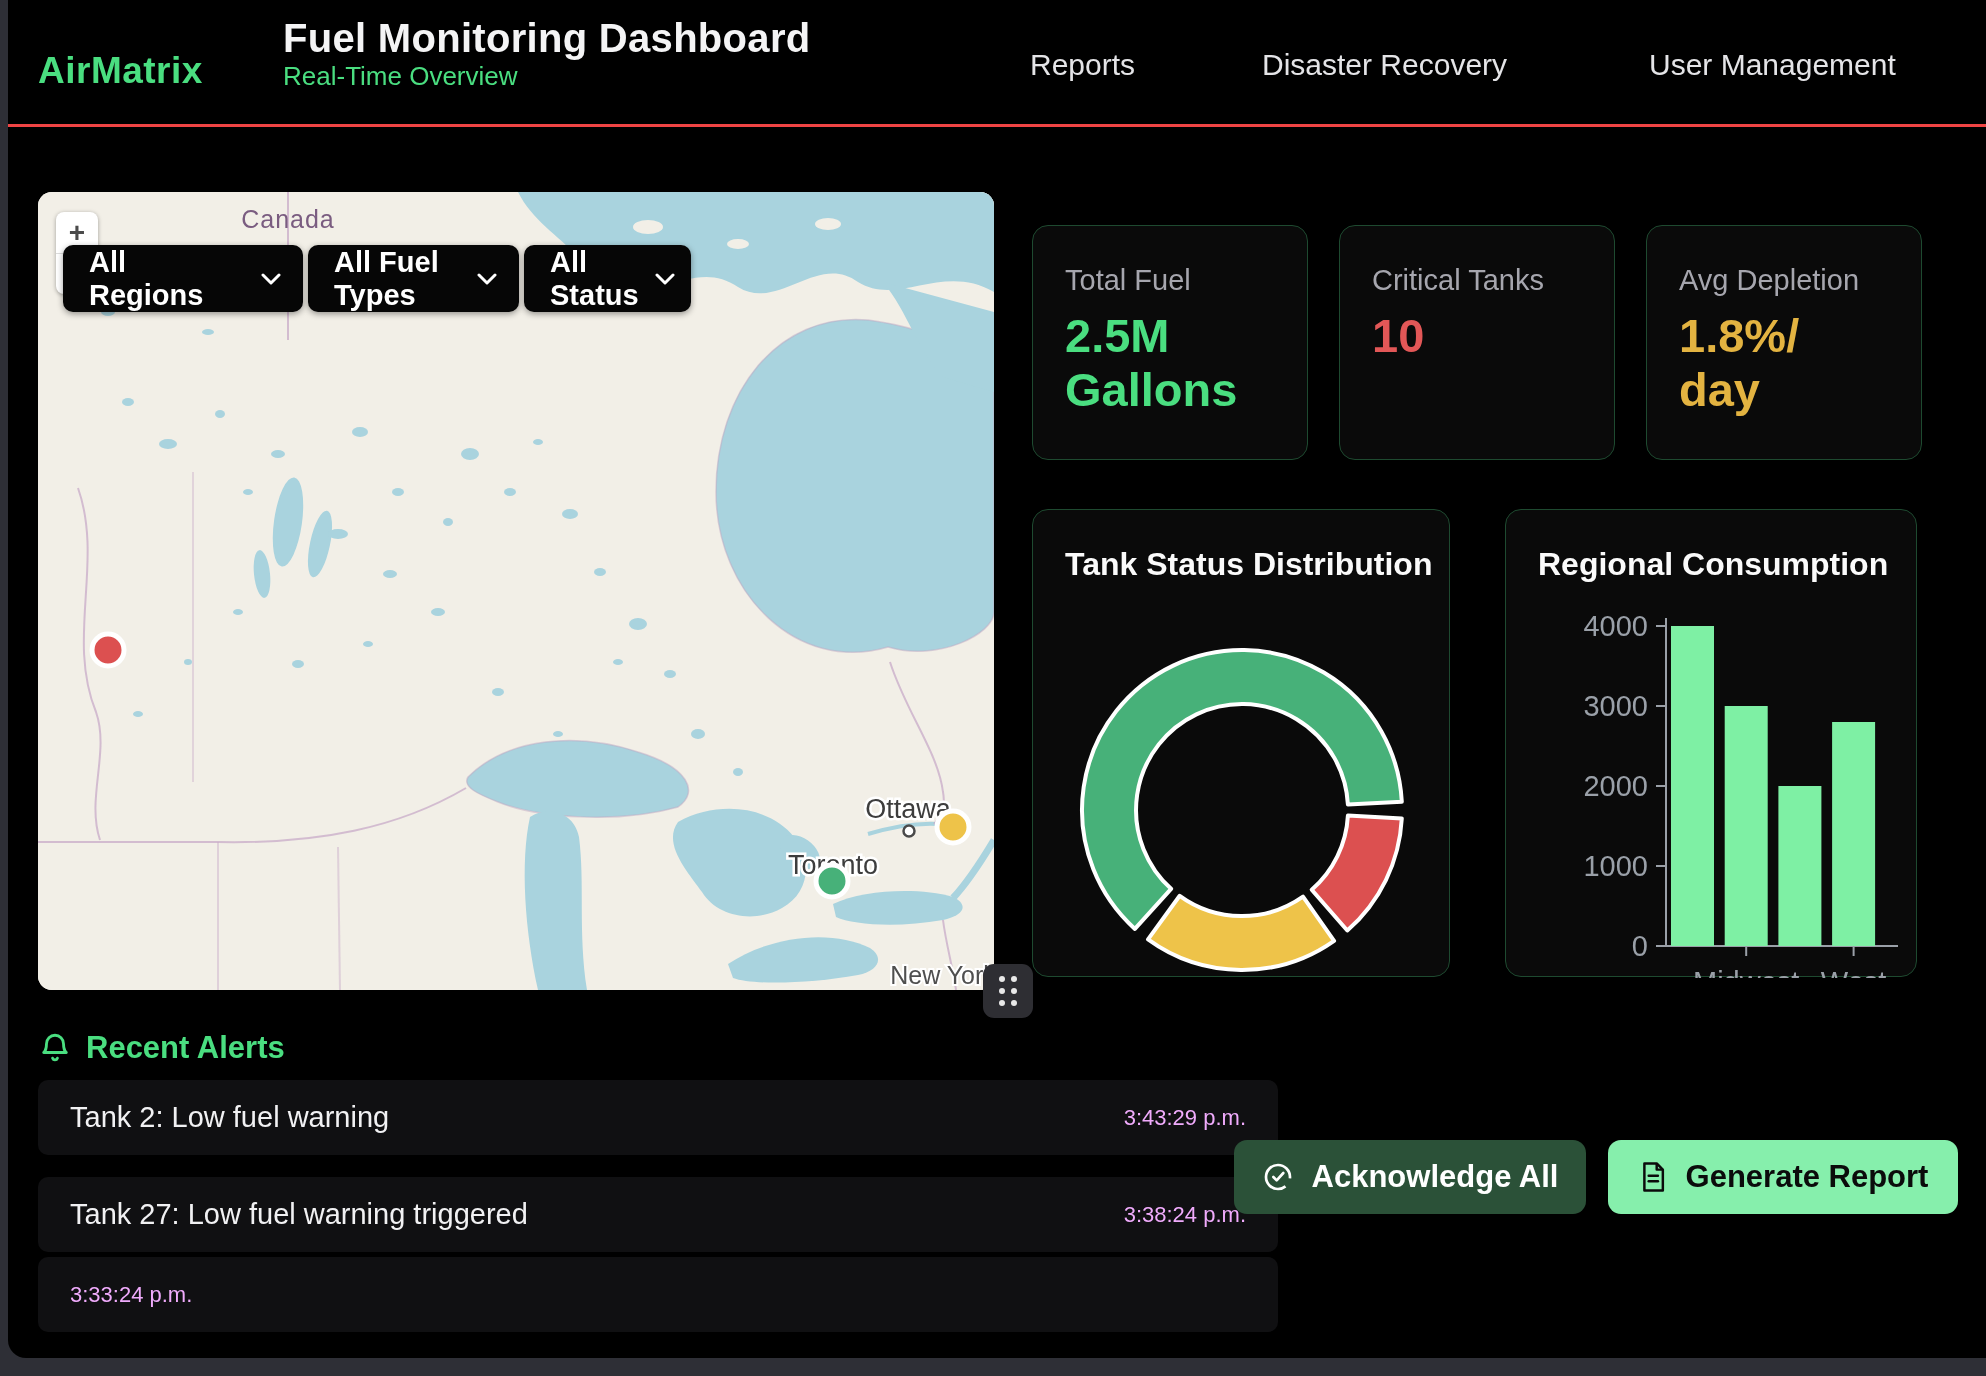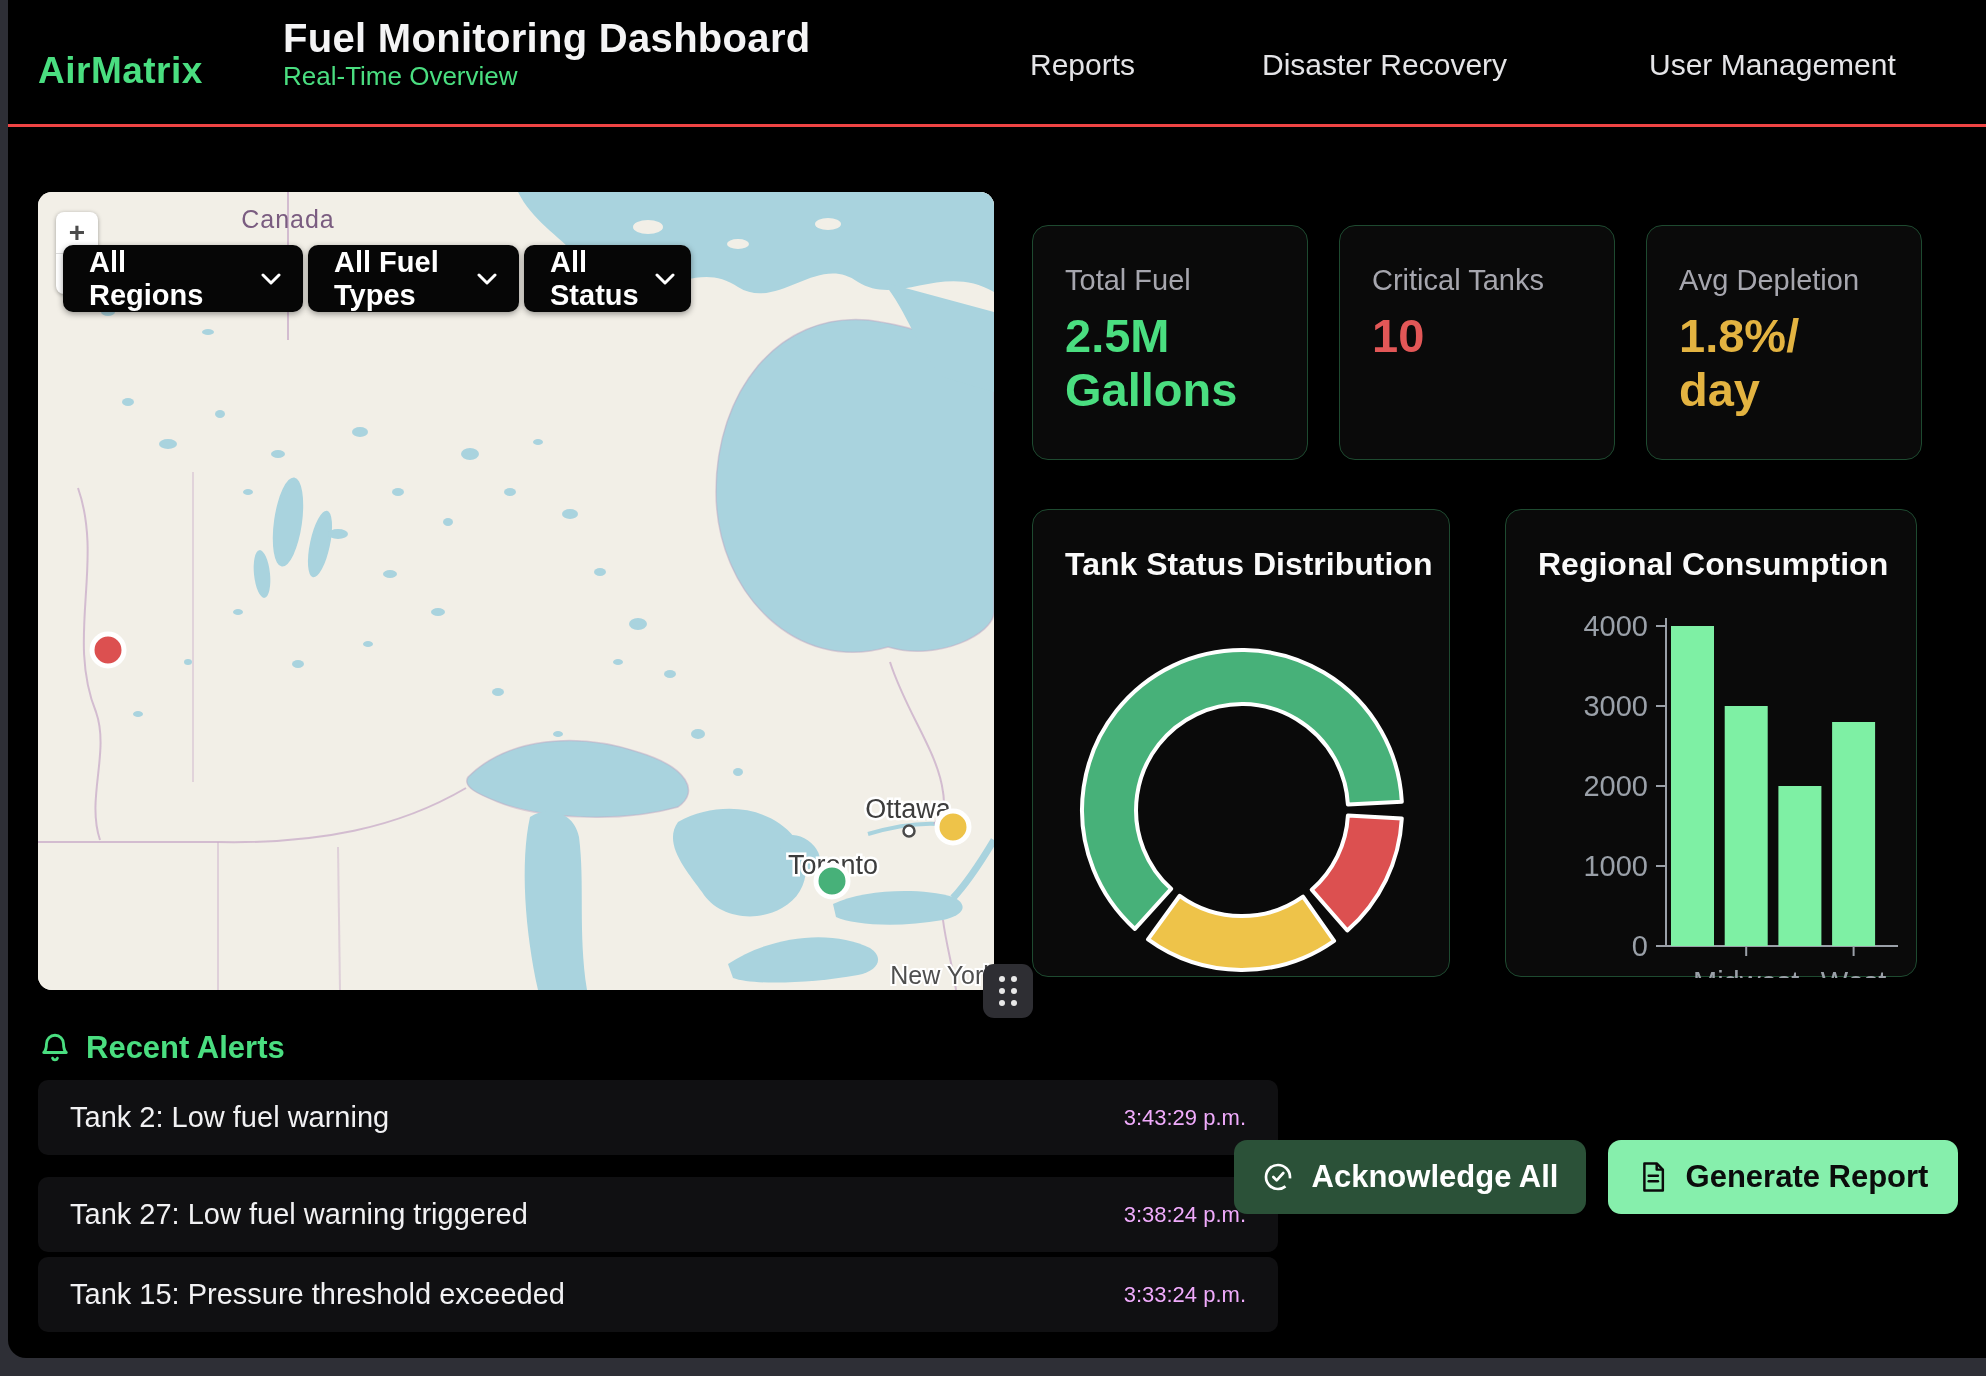--- a/index.html
+++ b/index.html
@@ -257,21 +257,20 @@
 
     <div class="alert-row row-1">
       <span class="alert-text">Tank 2: Low fuel warning</span>
       <span class="alert-time">3:43:29 p.m.</span>
     </div>
     <div class="alert-row row-2">
       <span class="alert-text">Tank 27: Low fuel warning triggered</span>
       <span class="alert-time">3:38:24 p.m.</span>
     </div>
     <div class="alert-row row-3">
-      <span class="alert-text">Tank 15: Pressure threshold exceeded</span>
       <span class="alert-time">3:33:24 p.m.</span>
     </div>
 
     <button class="btn btn-ack">
       <svg width="32" height="32" viewBox="0 0 24 24">
         <circle cx="12" cy="12" r="9" fill="none" stroke="#fff" stroke-width="2" stroke-dasharray="50 7" stroke-dashoffset="-8"></circle>
         <polyline points="8.5,12 11,14.5 16,9" fill="none" stroke="#fff" stroke-width="2" stroke-linecap="round" stroke-linejoin="round"></polyline>
       </svg>
       <span>Acknowledge All</span>
     </button>

